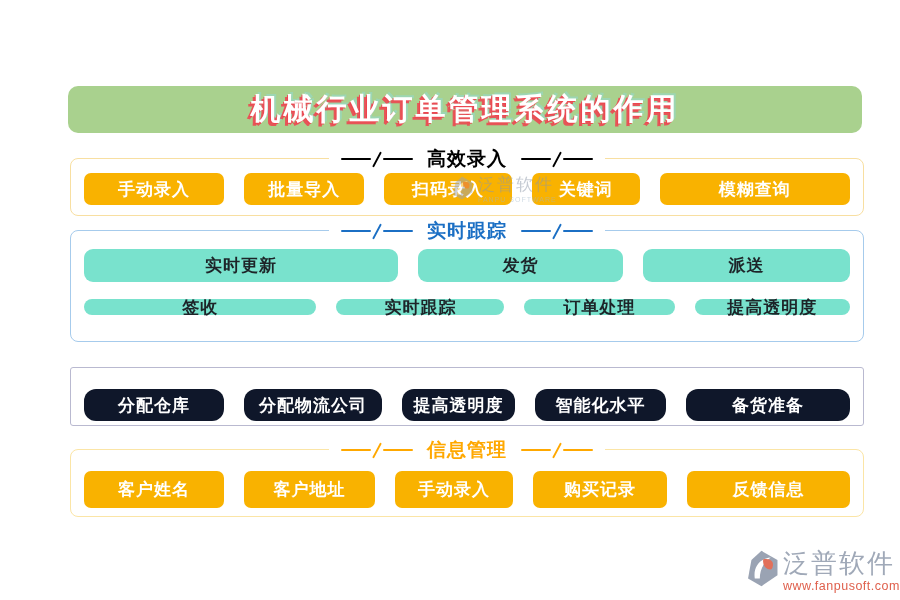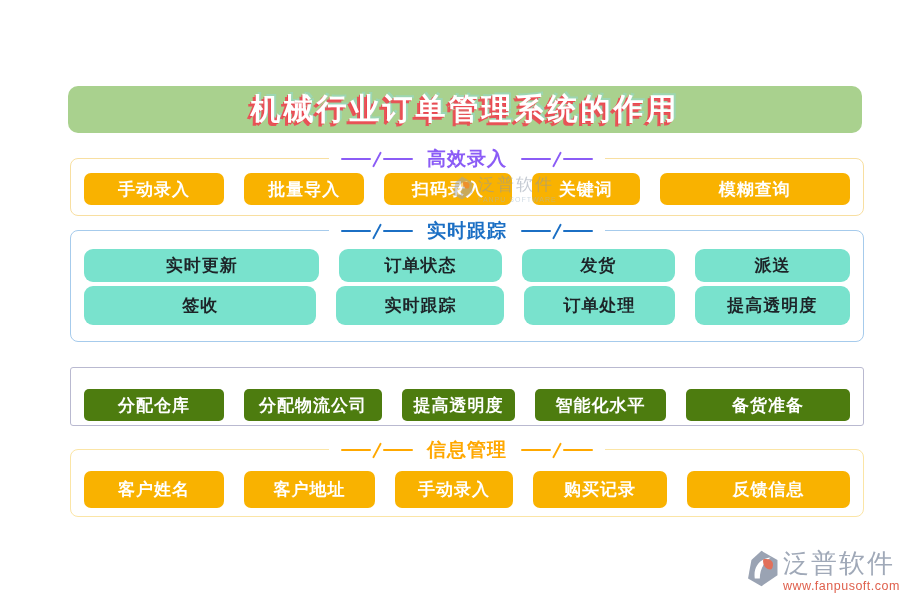--- a/index.html
+++ b/index.html
@@ -21,35 +21,35 @@
   .sec1{top:158px;height:56px;border-color:#f8dfa1;}
   .sec2{top:230px;height:110px;border-color:#a6cbec;}
   .sec3{top:367px;height:57px;border-color:#b9b9d0;border-radius:3px;}
   .sec4{top:449px;height:66px;border-color:#fbe5a6;}
   .legend{
     position:absolute;top:-13px;left:50%;transform:translateX(-50%);
     background:#ffffff;padding:0 12px;display:flex;align-items:center;gap:14px;
     white-space:nowrap;line-height:26px;height:26px;
   }
   .legend-text{font-size:19px;font-weight:bold;letter-spacing:1px;}
-  .sec1 .legend{color:#8b5cf6;} .sec4 .legend{color:#ffa800;}
+  .sec1 .legend{color:#000000;} .sec4 .legend{color:#ffa800;}
   .sec2 .legend{color:#1b6fc4;} .sec3 .legend{color:#2b3a93;}
   .deco{display:flex;align-items:center;gap:7px;}
   .deco .dash{width:30px;height:2px;background:currentColor;border-radius:1px;}
   .deco .slash{width:2px;height:17px;background:currentColor;transform:rotate(28deg);margin:0 -2px;border-radius:1px;}
   
   .row{position:absolute;left:13px;right:13px;display:flex;gap:20px;}
   .btn{
     display:flex;align-items:center;justify-content:center;
     border-radius:7px;font-weight:bold;font-size:17px;letter-spacing:1px;
     flex-basis:0;
   }
   .theme-amber .btn{background:#f9b200;color:#ffffff;}
   .theme-teal  .btn{background:#79e2cd;color:#1d2428;border-radius:9px;}
-  .theme-green .btn{background:#4d7c0f;color:#ffffff;border-radius:5px;}
+  .theme-green .btn{background:#0f172a;color:#ffffff;border-radius:12px;}
   
   .wm-center{
     position:absolute;left:450px;top:173px;display:flex;align-items:center;gap:4px;
     opacity:.5;color:#8d98a8;pointer-events:none;
   }
   .wm-center .wm-name{font-size:17px;letter-spacing:2px;font-family:"Liberation Serif","DejaVu Serif",serif;}
   .wm-center .wm-sub{font-size:7px;letter-spacing:1px;color:#9fb6c9;}
   .footer{position:absolute;left:743px;top:550px;display:flex;align-items:flex-start;gap:3px;}
   .footer-brand-name{
     font-size:26px;color:#a0a9b8;letter-spacing:2px;line-height:28px;
@@ -94,25 +94,24 @@
       </span>
     <span class="legend-text">实时跟踪</span>
     <span class="deco">
         <i class="dash"></i>
         <i class="slash"></i>
         <i class="dash"></i>
       </span>
   </div>
   <div class="row" style="top:18px;height:33px;">
     <div class="btn" style="flex-grow:235;">实时更新</div>
-    <div class="btn" style="flex-grow:162;">订单状态</div>
     <div class="btn" style="flex-grow:153;">发货</div>
     <div class="btn" style="flex-grow:155;">派送</div>
   </div>
-  <div class="row" style="top:55px;height:39px;">
+  <div class="row" style="top:68px;height:16px;">
     <div class="btn" style="flex-grow:235;">签收</div>
     <div class="btn" style="flex-grow:170;">实时跟踪</div>
     <div class="btn" style="flex-grow:152;">订单处理</div>
     <div class="btn" style="flex-grow:157;">提高透明度</div>
   </div>
 </div>
 
 <div class="section sec3 theme-green">
   <div class="row" style="top:21px;height:32px;">
     <div class="btn" style="flex-grow:140;">分配仓库</div>

